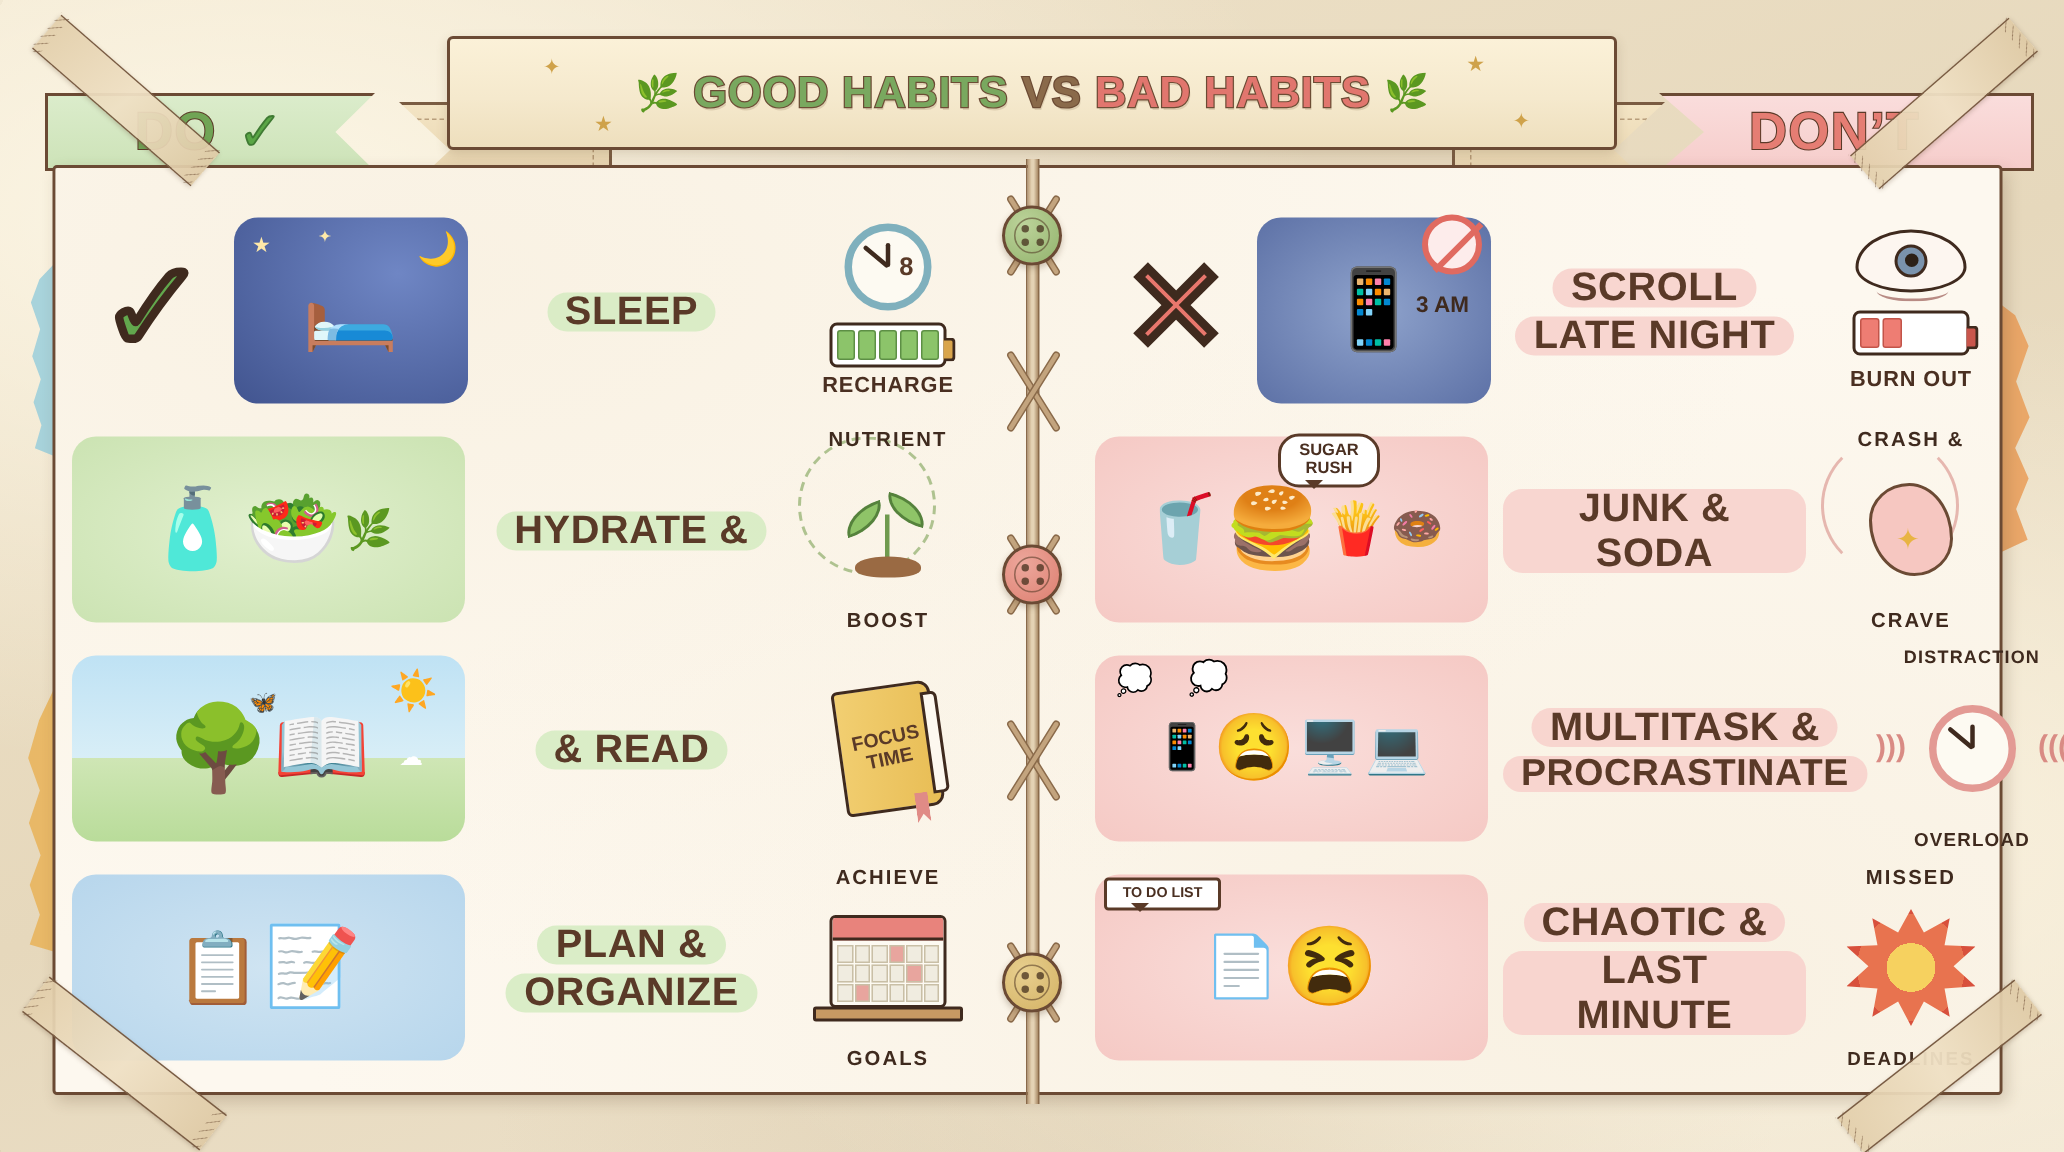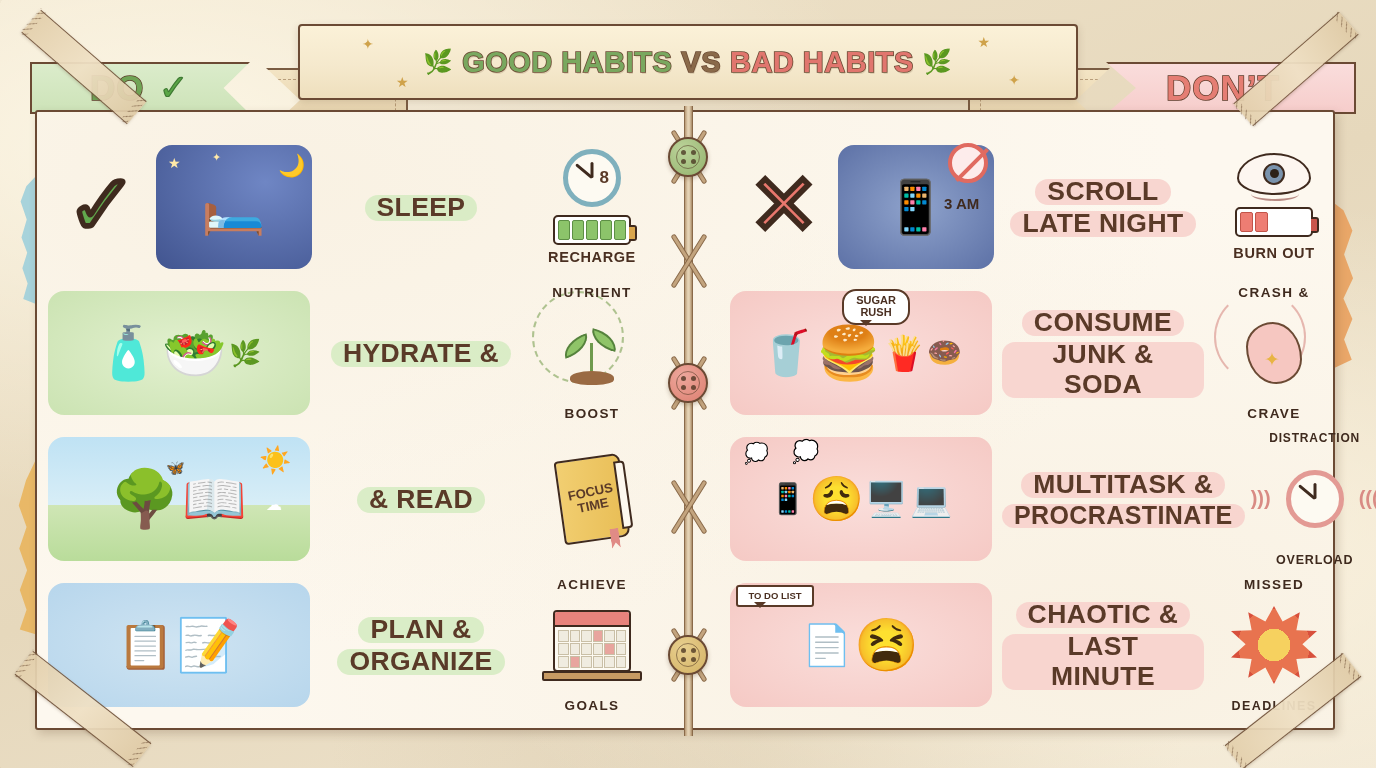--- a/index.html
+++ b/index.html
@@ -556,27 +556,26 @@
     <div class="row">
       <div class="art">
         <div class="pic wide soft-pink">
           <div class="emoji-scene">
             <span style="font-size:44px">🥤</span>
             <span>🍔</span>
             <span style="font-size:34px">🍟</span>
             <span style="font-size:28px">🍩</span>
           </div>
         </div>
-        <div class="bubble" style="left:112px;top:2px;width:68px">
+        <div class="bubble" style="left:122px;top:2px;width:68px">
           <span>SUGAR</span><br>
           <span>RUSH</span>
         </div>
       </div>
       <div class="label-wrap hl-pink">
-        <div><span class="lbl-line">CONSUME</span></div>
         <div><span class="lbl-line">JUNK &amp; SODA</span></div>
       </div>
       <div class="badge">
         <div class="badge-blob blob-pink"></div>
         <div class="ring pinkr"></div>
         <div class="arc-top">CRASH &amp;</div>
         <div class="stomach"></div>
         <div class="arc-bot">CRAVE</div>
       </div>
     </div>

